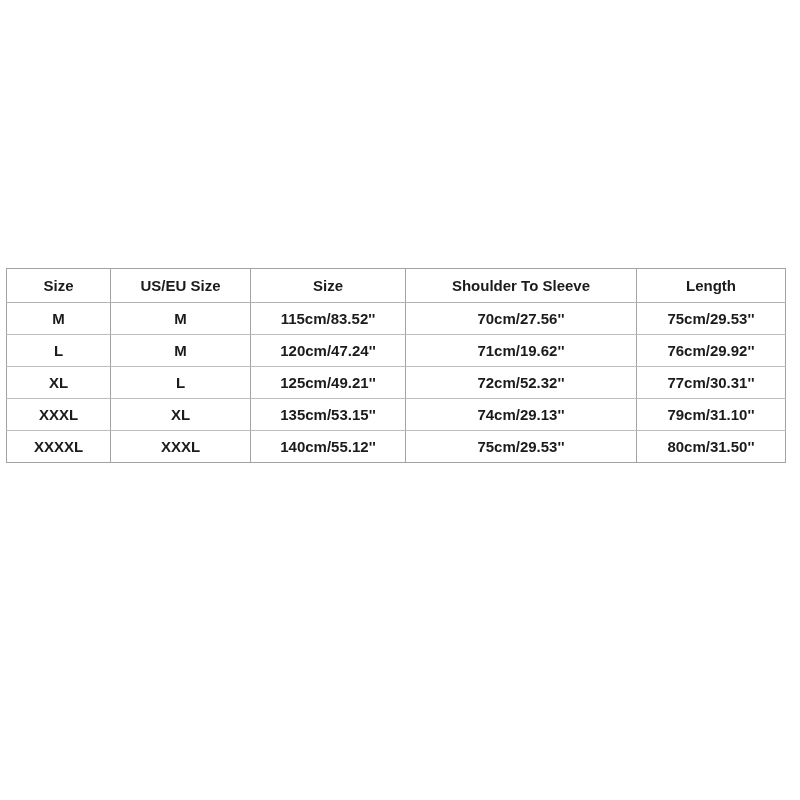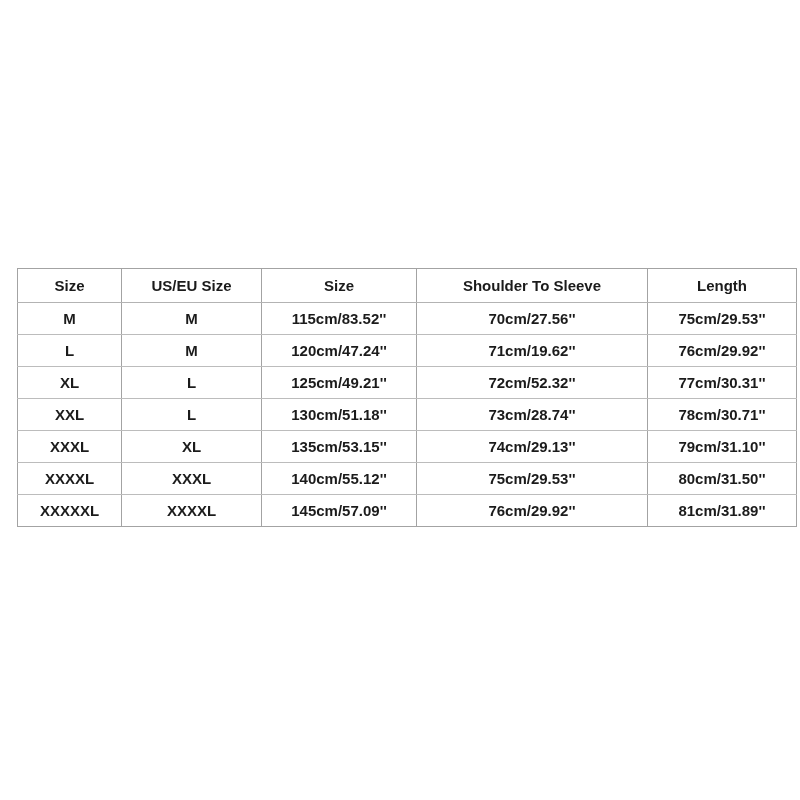--- a/index.html
+++ b/index.html
@@ -10,21 +10,21 @@
   .page {
     position: relative;
     width: 800px;
     height: 800px;
     background: #ffffff;
     font-family: "Liberation Sans", sans-serif;
     overflow: hidden;
   }
   .size-chart-wrap {
     position: absolute;
-    left: 17px;
+    left: 6px;
     top: 268px;
     width: 779px;
   }
   table.size-chart {
     border-collapse: collapse;
     table-layout: fixed;
     width: 779px;
     background: #ffffff;
   }
   table.size-chart th,
@@ -94,43 +94,29 @@
             <td>76cm/29.92''</td>
           </tr>
           <tr>
             <td>XL</td>
             <td>L</td>
             <td>125cm/49.21''</td>
             <td>72cm/52.32''</td>
             <td>77cm/30.31''</td>
           </tr>
           <tr>
-            <td>XXL</td>
-            <td>L</td>
-            <td>130cm/51.18''</td>
-            <td>73cm/28.74''</td>
-            <td>78cm/30.71''</td>
-          </tr>
-          <tr>
             <td>XXXL</td>
             <td>XL</td>
             <td>135cm/53.15''</td>
             <td>74cm/29.13''</td>
             <td>79cm/31.10''</td>
           </tr>
           <tr>
             <td>XXXXL</td>
             <td>XXXL</td>
             <td>140cm/55.12''</td>
             <td>75cm/29.53''</td>
             <td>80cm/31.50''</td>
           </tr>
-          <tr>
-            <td>XXXXXL</td>
-            <td>XXXXL</td>
-            <td>145cm/57.09''</td>
-            <td>76cm/29.92''</td>
-            <td>81cm/31.89''</td>
-          </tr>
         </tbody>
     </table>
   </div>
 </div>
 
 </body></html>

